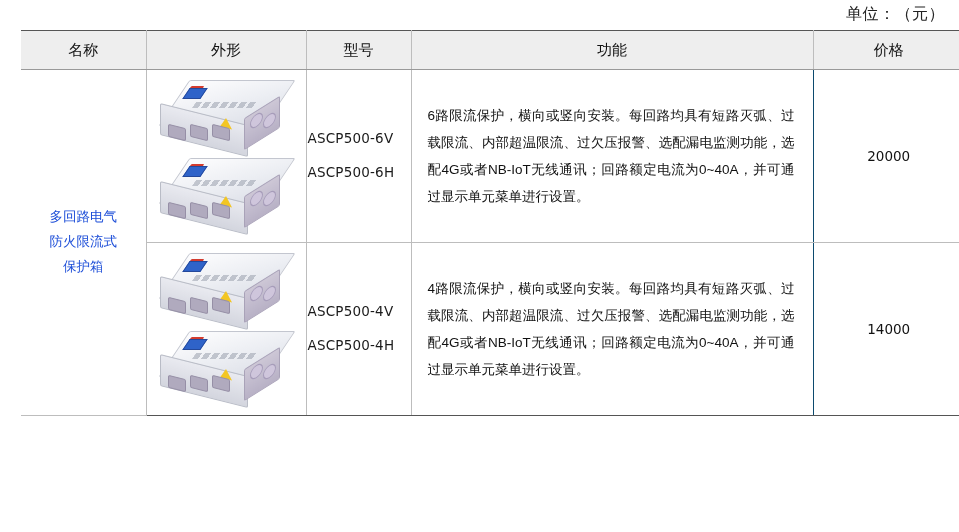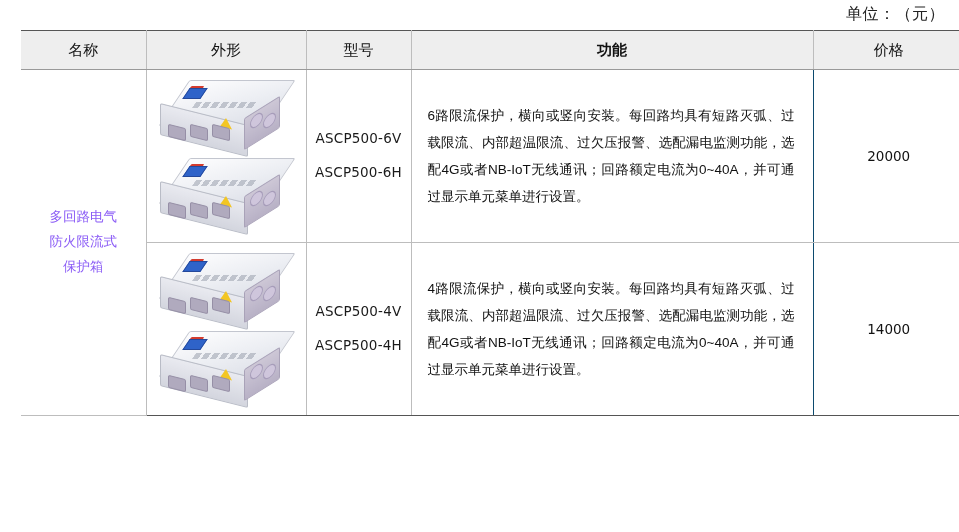--- a/index.html
+++ b/index.html
@@ -41,50 +41,49 @@
     border-top: 1.6px solid #555;
     border-bottom: 1.2px solid #999;
     font-weight: normal;
     font-size: 15px;
     height: 36px;
     color: #111;
   }
   table.spec thead th.c1 { border-right: 1px solid #bdbdbd; }
   table.spec thead th.c2 { border-right: 1px solid #bdbdbd; }
   table.spec thead th.c3 { border-right: 1px solid #bdbdbd; }
-  table.spec thead th.c4 { border-right: 1px solid #bdbdbd; font-weight: bold; }
+  table.spec thead th.c4 { border-right: 1px solid #bdbdbd; }
 
   table.spec td {
     border-bottom: 1.6px solid #555;
     vertical-align: middle;
     font-size: 13.5px;
   }
   table.spec tr.row-a td {
     border-bottom: 1px solid #bdbdbd;
   }
   .col-name   { width: 125px; }
   .col-shape  { width: 160px; }
   .col-model  { width: 105px; }
   .col-func   { width: 402px; }
   .col-price  { width: 151px; }
 
   td.name-cell {
     text-align: center;
     line-height: 1.85;
     font-size: 14px;
     border-right: 1px solid #bdbdbd;
-    color: #8b5cf6;
+    color: #1d4ed8;
   }
   td.shape-cell {
     text-align: center;
     border-right: 1px solid #bdbdbd;
     padding: 10px 0;
   }
   td.model-cell {
-    text-align: center;
     border-right: 1px solid #bdbdbd;
     line-height: 2.5;
     font-size: 13.5px;
     font-family: "DejaVu Sans", sans-serif;
     letter-spacing: 0.2px;
   }
   td.func-cell {
     border-right: 1px solid #0c4a6e;
     padding: 8px 18px 8px 16px;
     line-height: 2.0;

